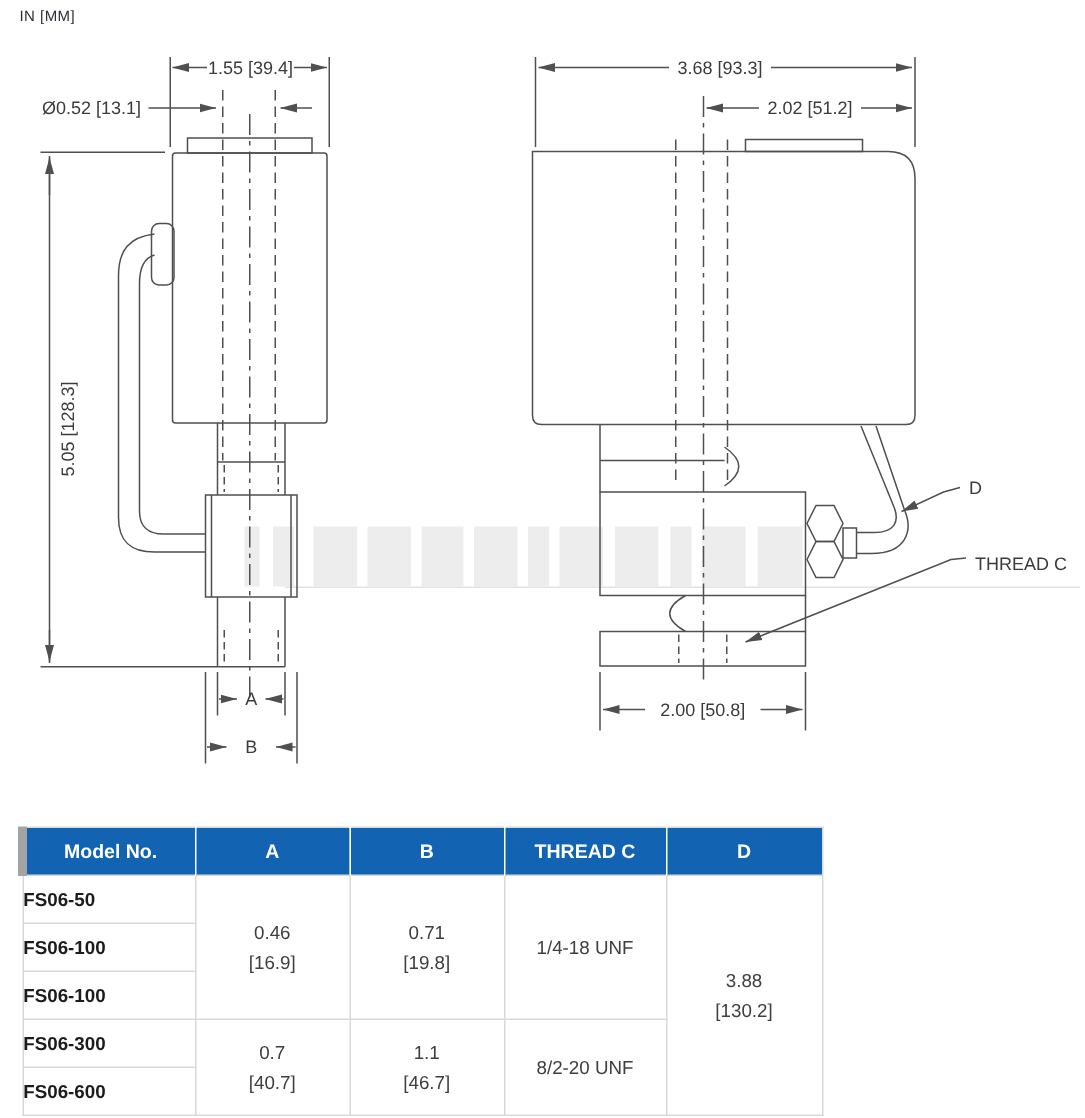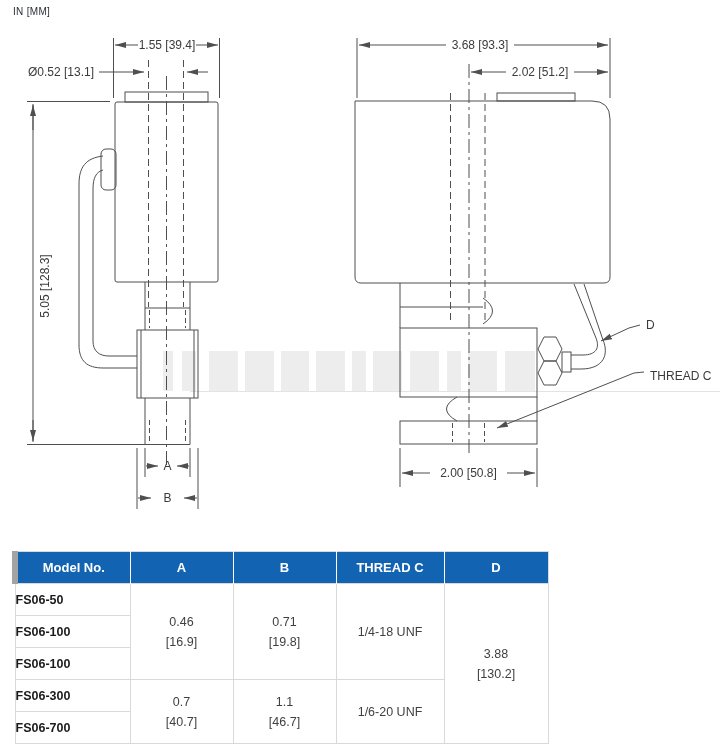--- a/index.html
+++ b/index.html
@@ -221,19 +221,19 @@
     <tr>
       <td class="model">FS06-300</td>
       <td class="val" rowspan="2">
         <div>0.7</div>
         <div>[40.7]</div>
       </td>
       <td class="val" rowspan="2">
         <div>1.1</div>
         <div>[46.7]</div>
       </td>
-      <td class="val" rowspan="2">1/6-20 UNF</td>
-    </tr>
-    <tr>
-      <td class="model">FS06-700</td>
+      <td class="val" rowspan="2">8/2-20 UNF</td>
+    </tr>
+    <tr>
+      <td class="model">FS06-600</td>
     </tr>
   </tbody>
 </table>
 
 </body></html>

